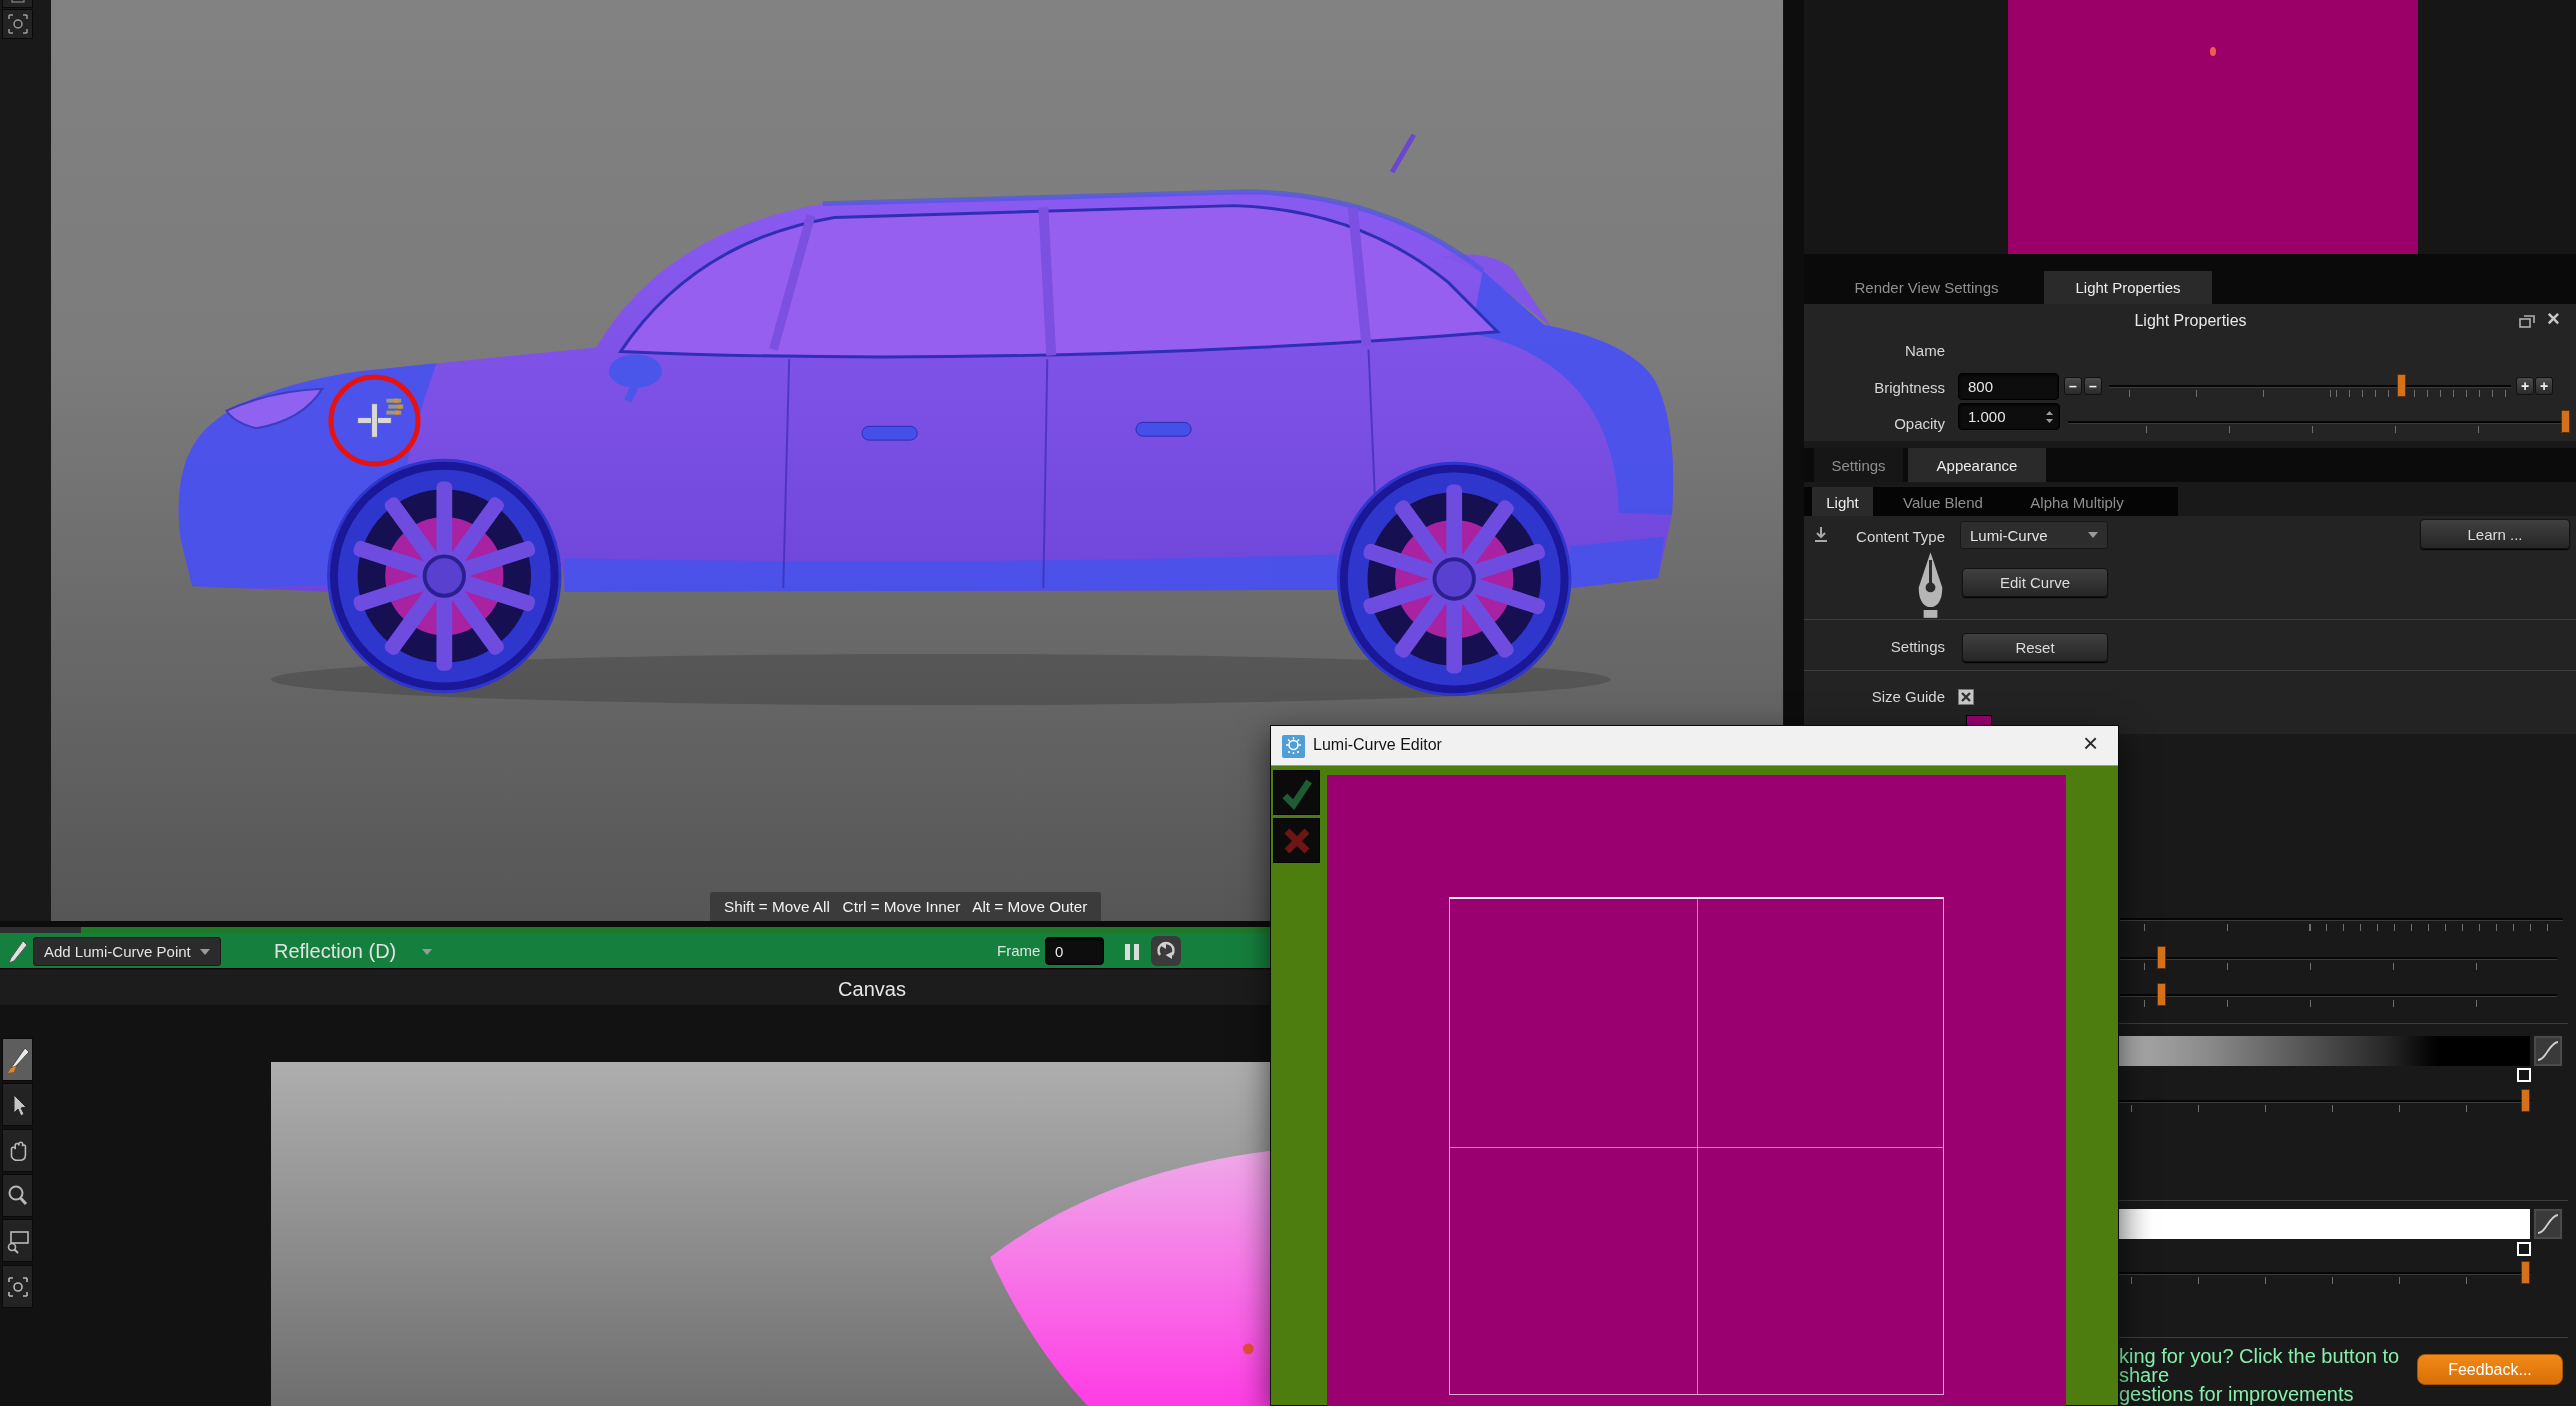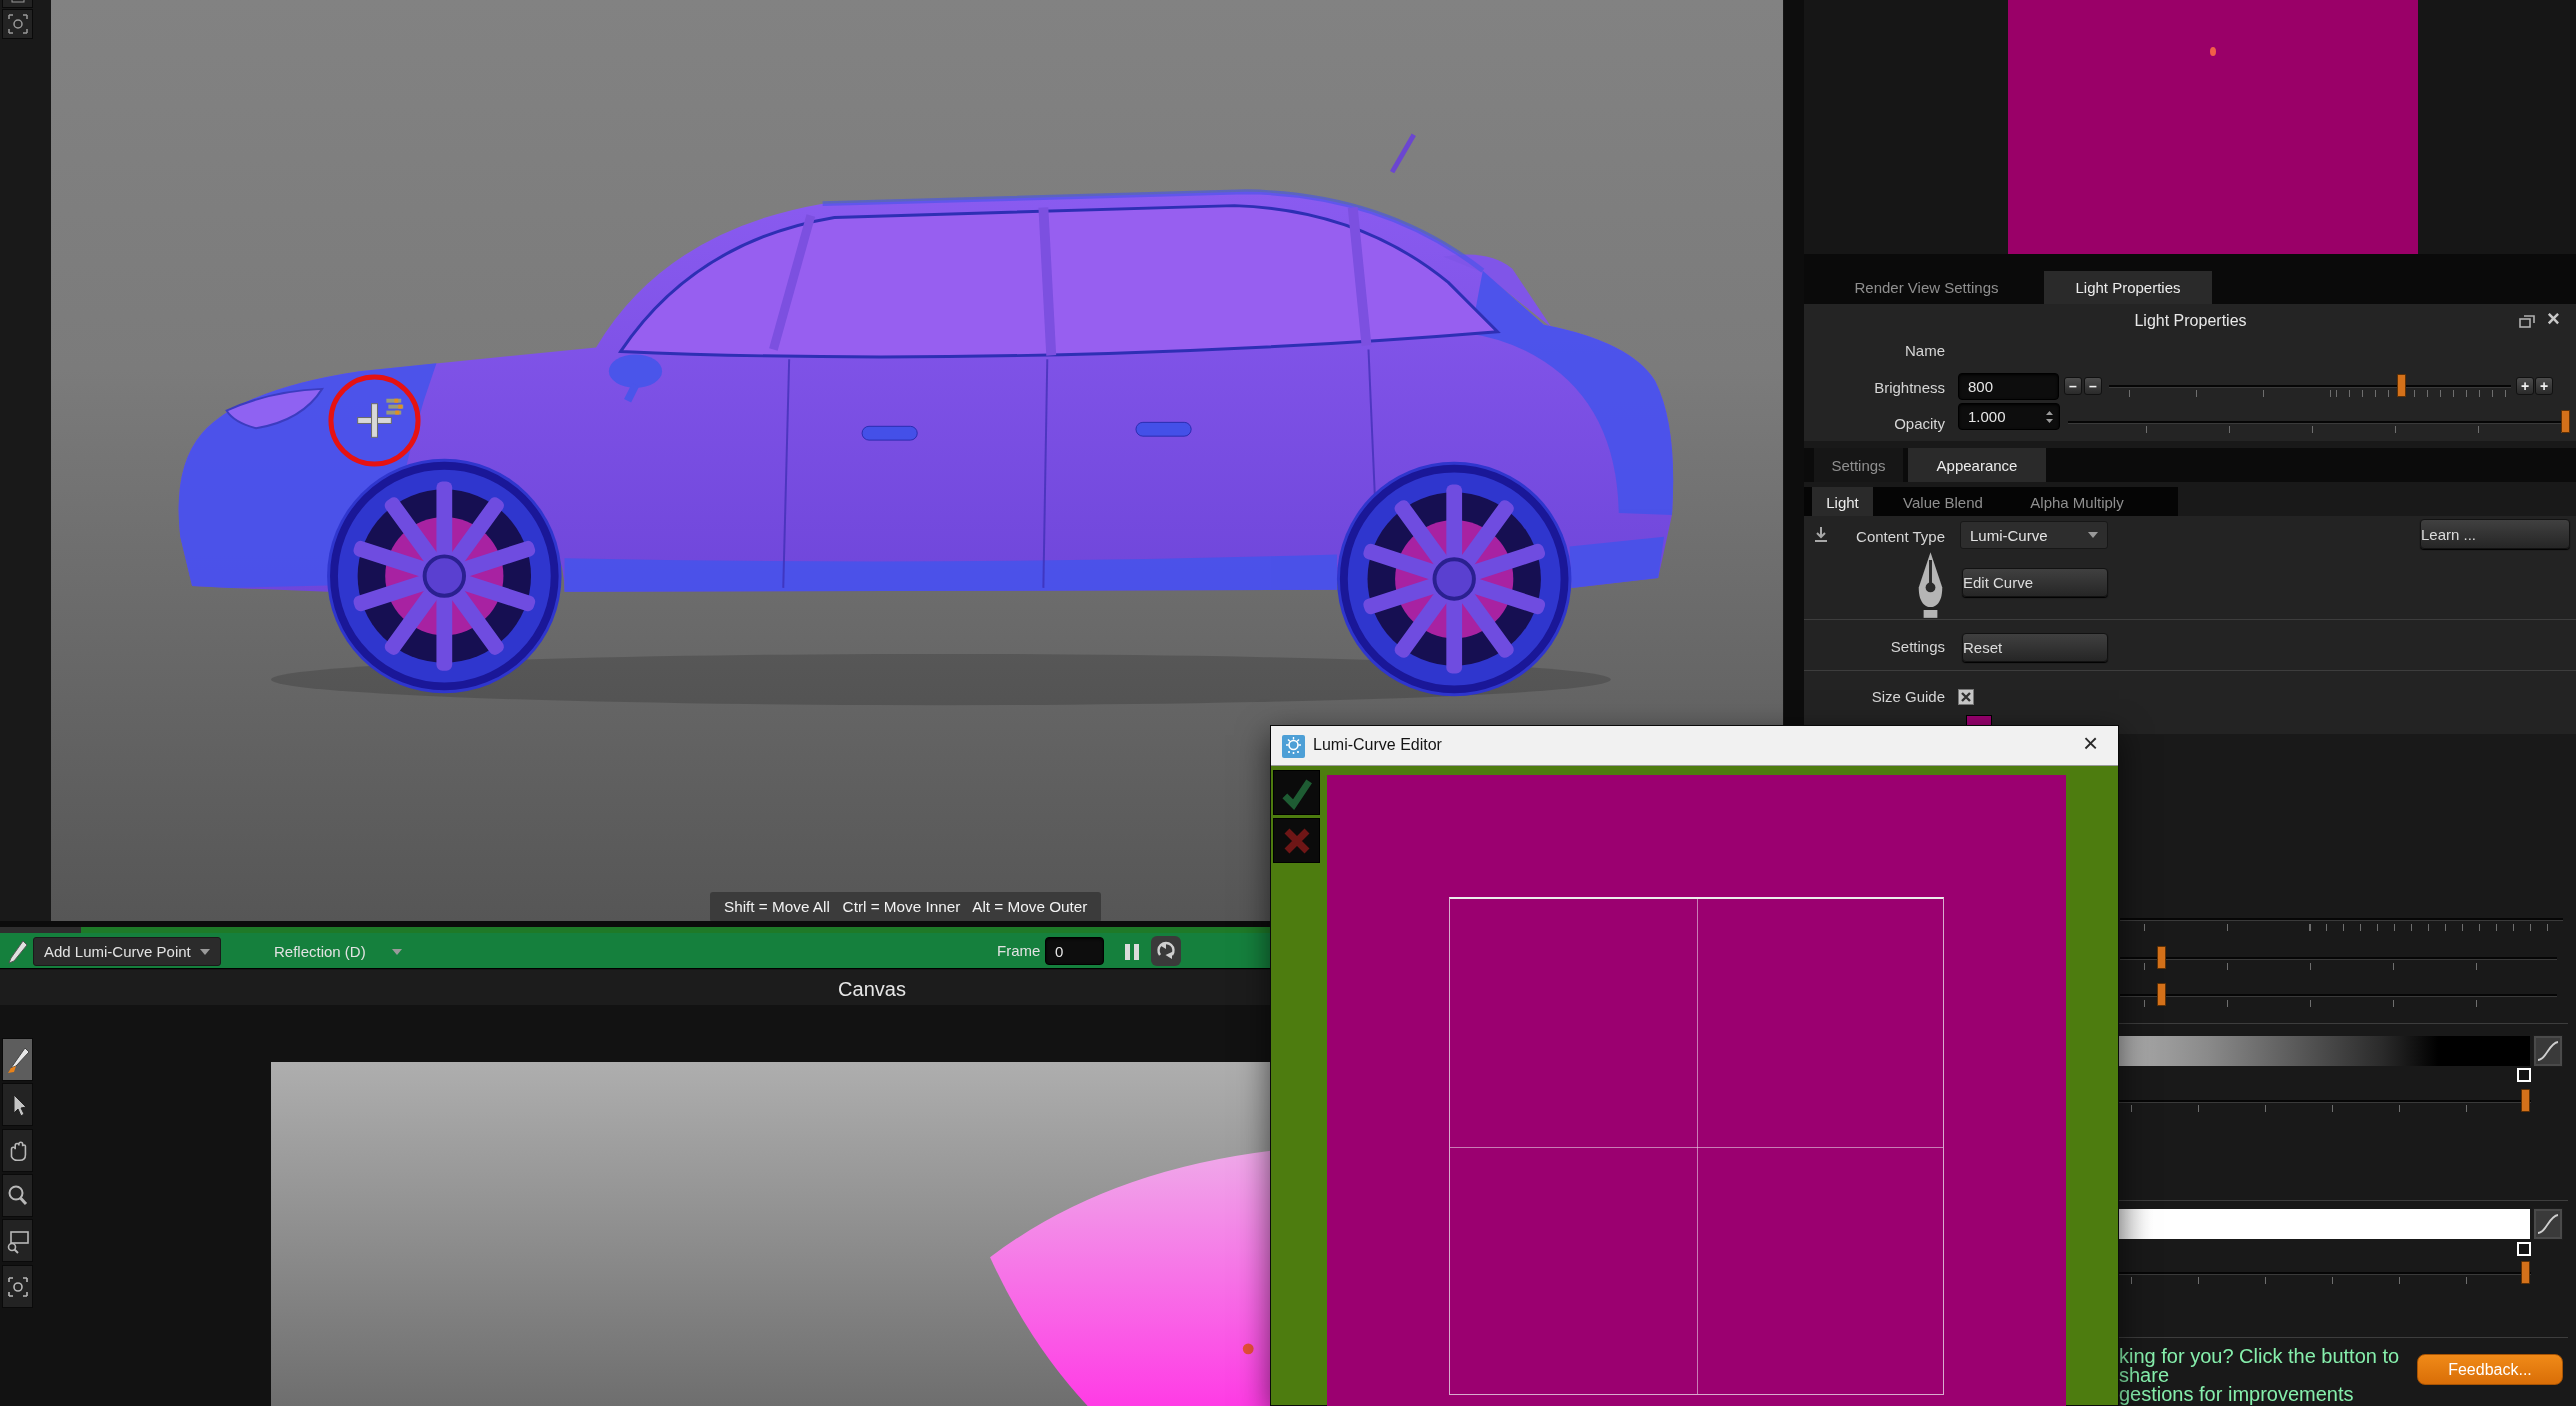--- a/index.html
+++ b/index.html
@@ -4,21 +4,21 @@
 <style>
   *{margin:0;padding:0;box-sizing:border-box}
   html,body{background:#000}
   body{font-family:"Liberation Sans",sans-serif}
   .screen{position:relative;width:2576px;height:1406px;overflow:hidden;background:#151515;color:#ddd}
   .abs{position:absolute}
   .lbl{position:absolute;color:#d6d6d6;font-size:15px;text-align:right}
   .fld{position:absolute;background:#0d0d0d;border:1px solid #000;border-radius:4px;color:#e6e6e6;
        display:flex;align-items:center;padding:0 9px;font-size:15px;box-shadow:inset 0 1px 3px #000}
   .btn3d{position:absolute;background:linear-gradient(#404040,#262626);border:1px solid #121212;border-radius:4px;
-       color:#dcdcdc;font-size:15px;display:flex;align-items:center;justify-content:flex-start;box-shadow:0 1px 1px #000}
+       color:#dcdcdc;font-size:15px;display:flex;align-items:center;justify-content:center;box-shadow:0 1px 1px #000}
   .pbtn{position:absolute;width:18px;height:18px;background:linear-gradient(#4c4c4c,#2a2a2a);border:1px solid #111;
        border-radius:3px;color:#f0f0f0;font-size:14px;font-weight:bold;display:flex;align-items:center;justify-content:center}
   .tab{position:absolute;color:#8f8f8f;font-size:15px;display:flex;align-items:center;justify-content:center;cursor:default}
   .tab.on{background:#2a2a2a;color:#ececec}
   .trk{position:absolute;height:3px;background:#060606;border-bottom:1px solid #3a3a3a}
   .hdl{position:absolute;width:9px;height:23px;background:#d4711a;border:1px solid #5e3106;border-radius:1px}
   .tk{position:absolute;height:7px;background:repeating-linear-gradient(90deg,#6e6e6e 0 1px,transparent 1px 83px)}
   .tkd{position:absolute;height:7px;background:repeating-linear-gradient(90deg,#6e6e6e 0 1px,transparent 1px 17px)}
   .tkb{position:absolute;height:7px;background:repeating-linear-gradient(90deg,#6e6e6e 0 1px,transparent 1px 13px)}
   .tks{position:absolute;height:7px;background:repeating-linear-gradient(90deg,#6e6e6e 0 1px,transparent 1px 67px)}
@@ -142,21 +142,21 @@
 
   <div class="abs" style="left:0;top:933px;width:1271px;height:36px;background:#15803d;border-bottom:1px solid #000">
     <svg style="position:absolute;left:5px;top:6px" width="24" height="26" viewBox="0 0 24 26">
       <path d="M18,2 L22,6 L9,22 L4,24 L6,19 Z" fill="#e0e0e0" stroke="#555"></path>
     </svg>
     <div class="abs" style="left:33px;top:4px;height:29px;padding:0 10px;background:#2b2b2b;border:1px solid #1a1a1a;border-radius:3px;display:flex;align-items:center;gap:9px">
       <span style="color:#e2e2e2;font-size:15px">Add Lumi-Curve Point</span>
       <span class="dArrow"></span>
     </div>
     <div class="abs" style="left:262px;top:4px;height:29px;padding:0 12px;display:flex;align-items:center;gap:26px">
-      <span style="color:#e2e2e2;font-size:15px">Reflection (D)</span>
+      <span style="color:#e2e2e2;font-size:20px">Reflection (D)</span>
       <span class="dArrow"></span>
     </div>
     <span class="abs" style="left:997px;top:9px;color:#e2e2e2;font-size:15px">Frame</span>
     <div class="fld" style="left:1045px;top:4px;width:59px;height:28px">
       <span>0</span>
     </div>
     <svg style="position:absolute;left:1121px;top:8px" width="22" height="22" viewBox="0 0 22 22">
       <rect x="4" y="3" width="5" height="16" fill="#dcdcdc"></rect>
         <rect x="13" y="3" width="5" height="16" fill="#dcdcdc"></rect>
     </svg>

